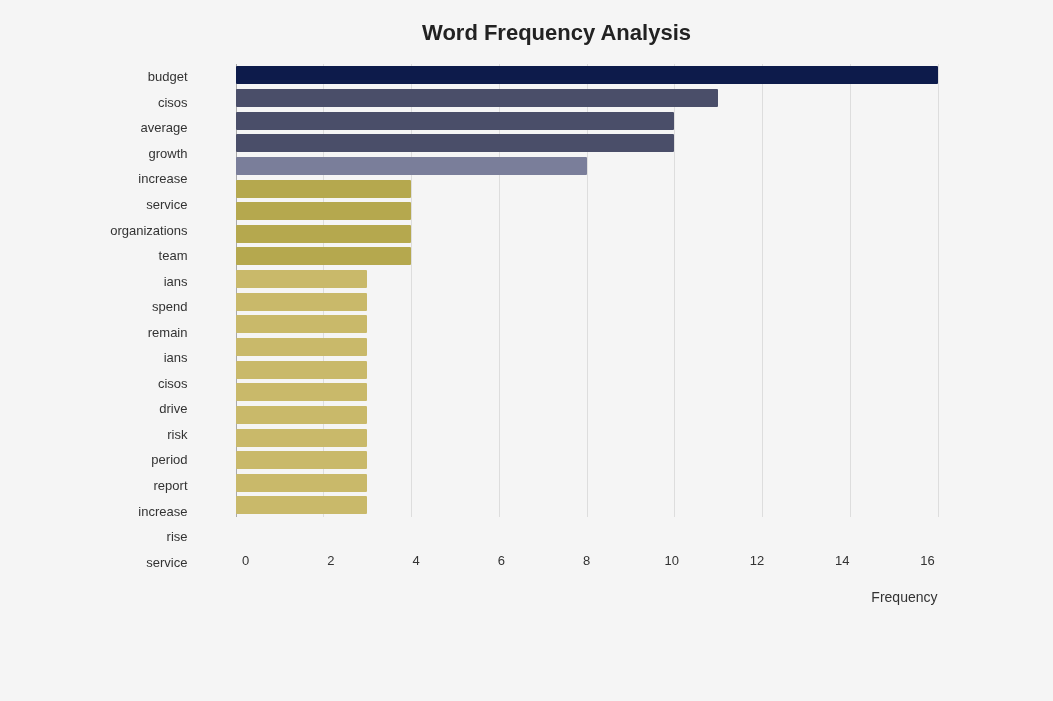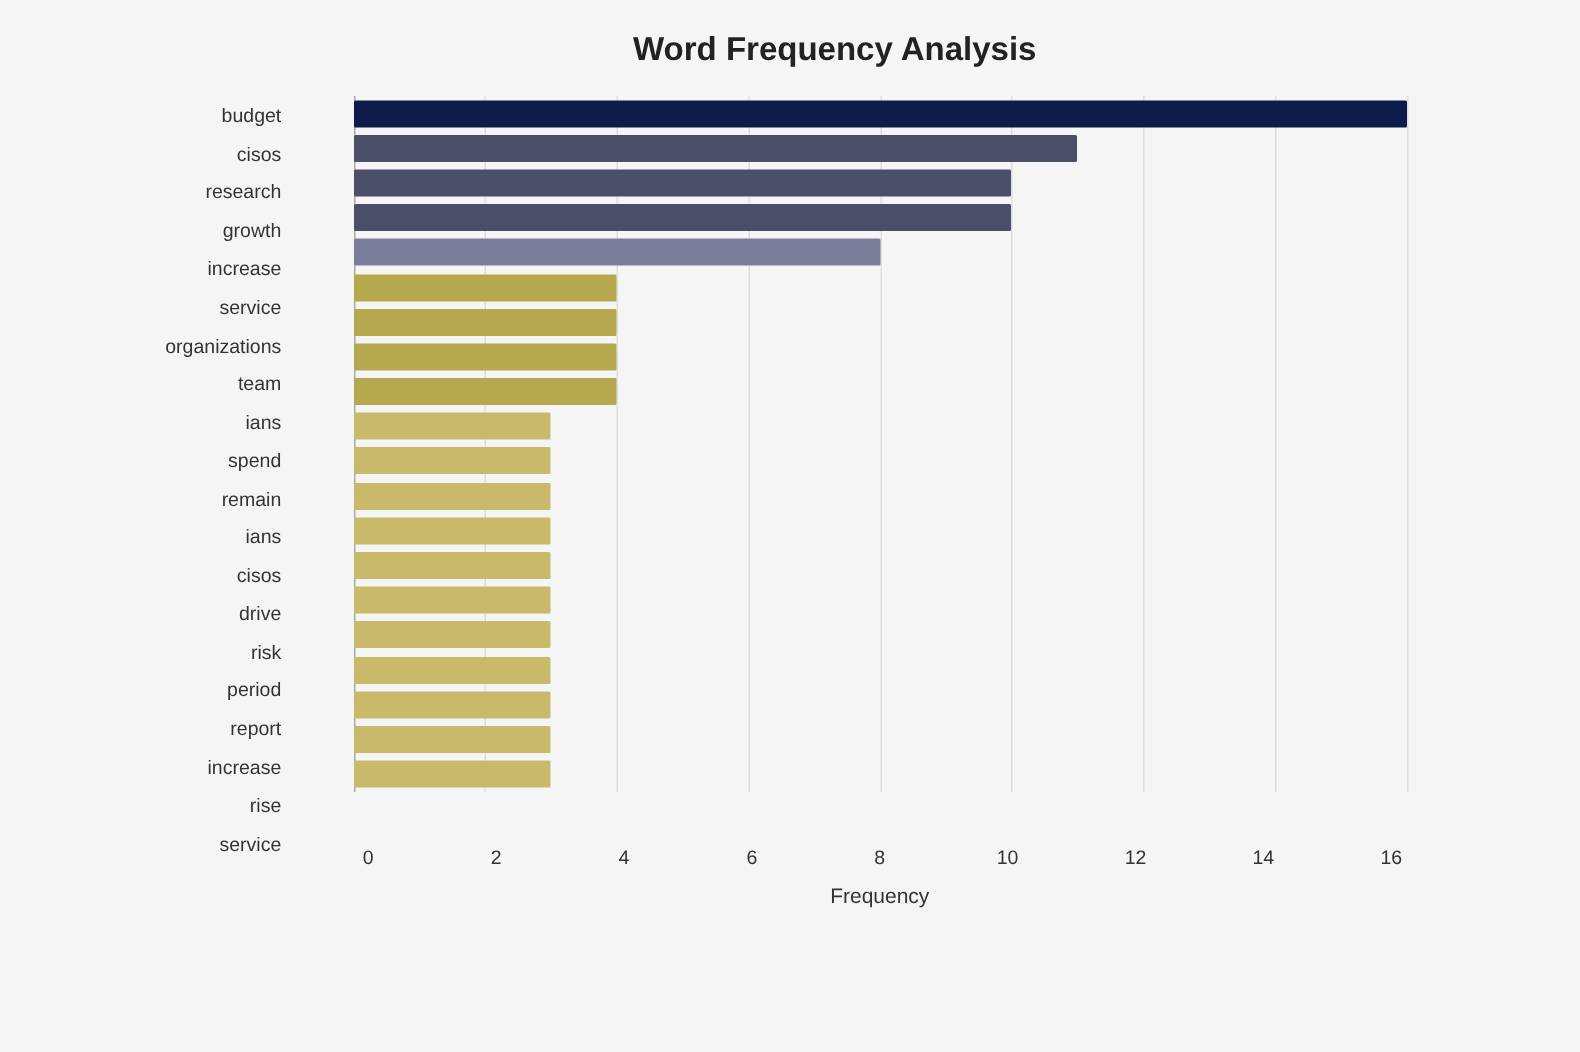--- a/index.html
+++ b/index.html
@@ -99,37 +99,37 @@
       padding-top: 6px;
       height: 24px;
     }
     .x-tick {
       font-size: 13px;
       color: #333;
       text-align: center;
       min-width: 20px;
     }
     .x-axis-label {
-      text-align: center;
+      text-align: right;
       font-size: 14px;
       color: #333;
-      margin-top: 7px;
+      margin-top: 18px;
       padding-left: 0;
     }
   </style>
 </head>
 <body>
 
 <div class="chart-container">
   <div class="chart-title">Word Frequency Analysis</div>
   <div class="chart-area">
     <div class="y-axis" id="y-axis">
         <div class="y-label">budget</div>
         <div class="y-label">cisos</div>
-        <div class="y-label">research</div>
+        <div class="y-label">average</div>
         <div class="y-label">growth</div>
         <div class="y-label">increase</div>
         <div class="y-label">service</div>
         <div class="y-label">organizations</div>
         <div class="y-label">team</div>
         <div class="y-label">ians</div>
         <div class="y-label">spend</div>
         <div class="y-label">remain</div>
         <div class="y-label">ians</div>
         <div class="y-label">cisos</div>

